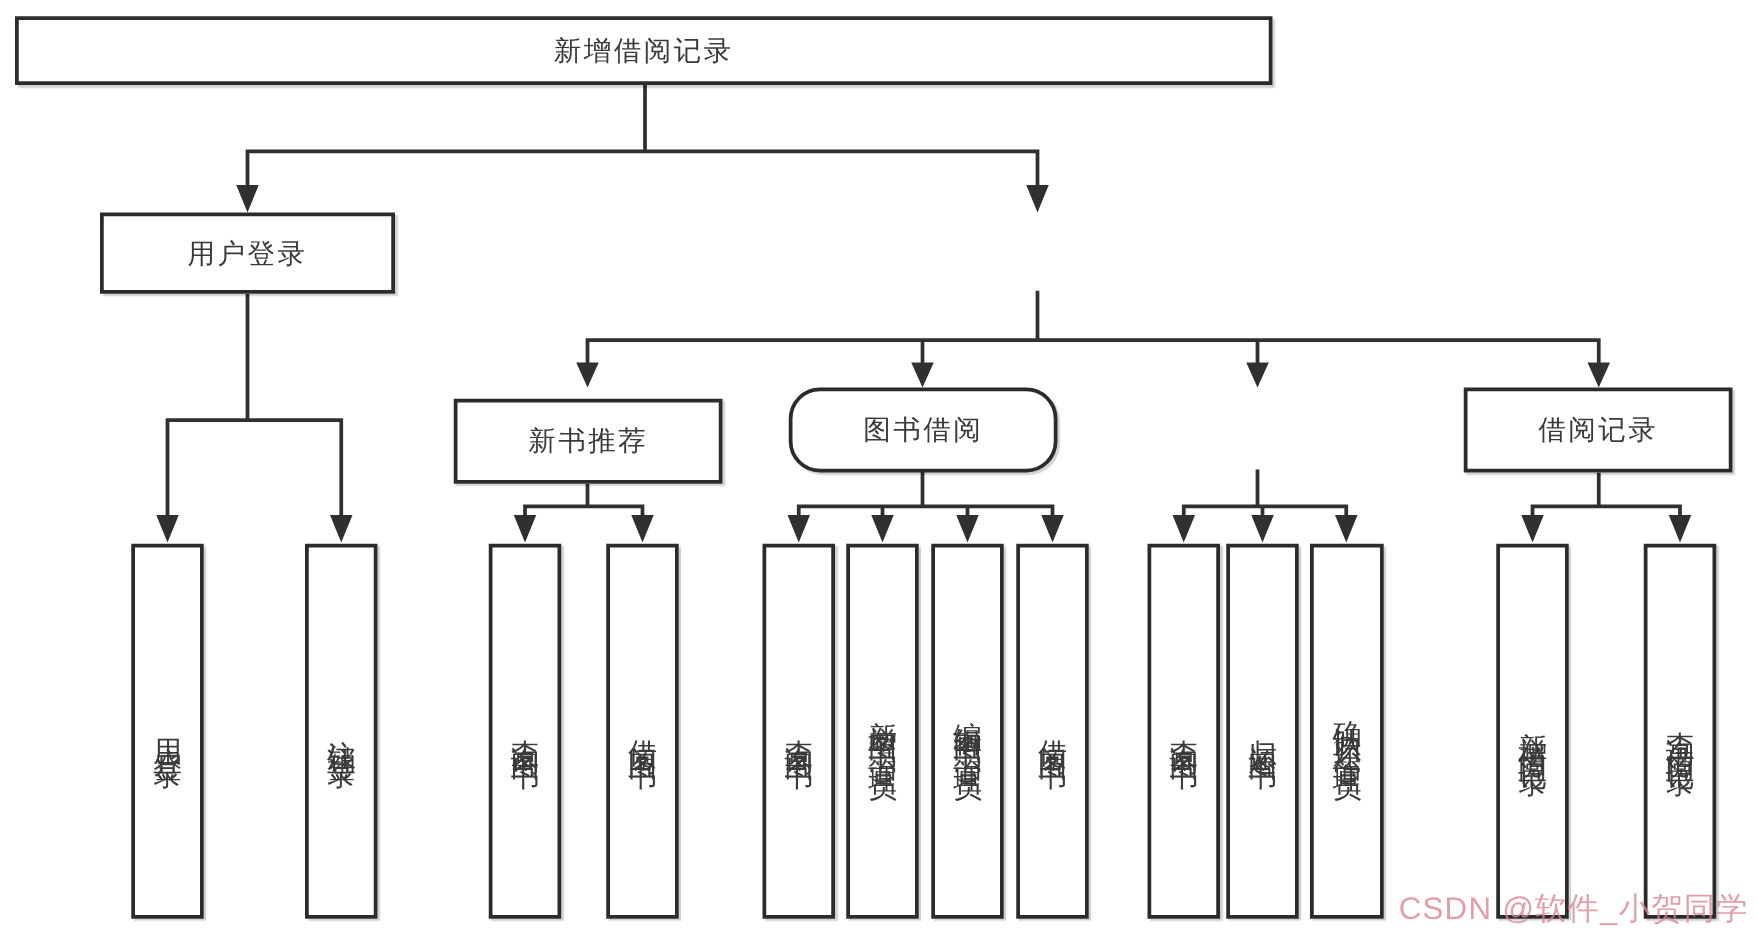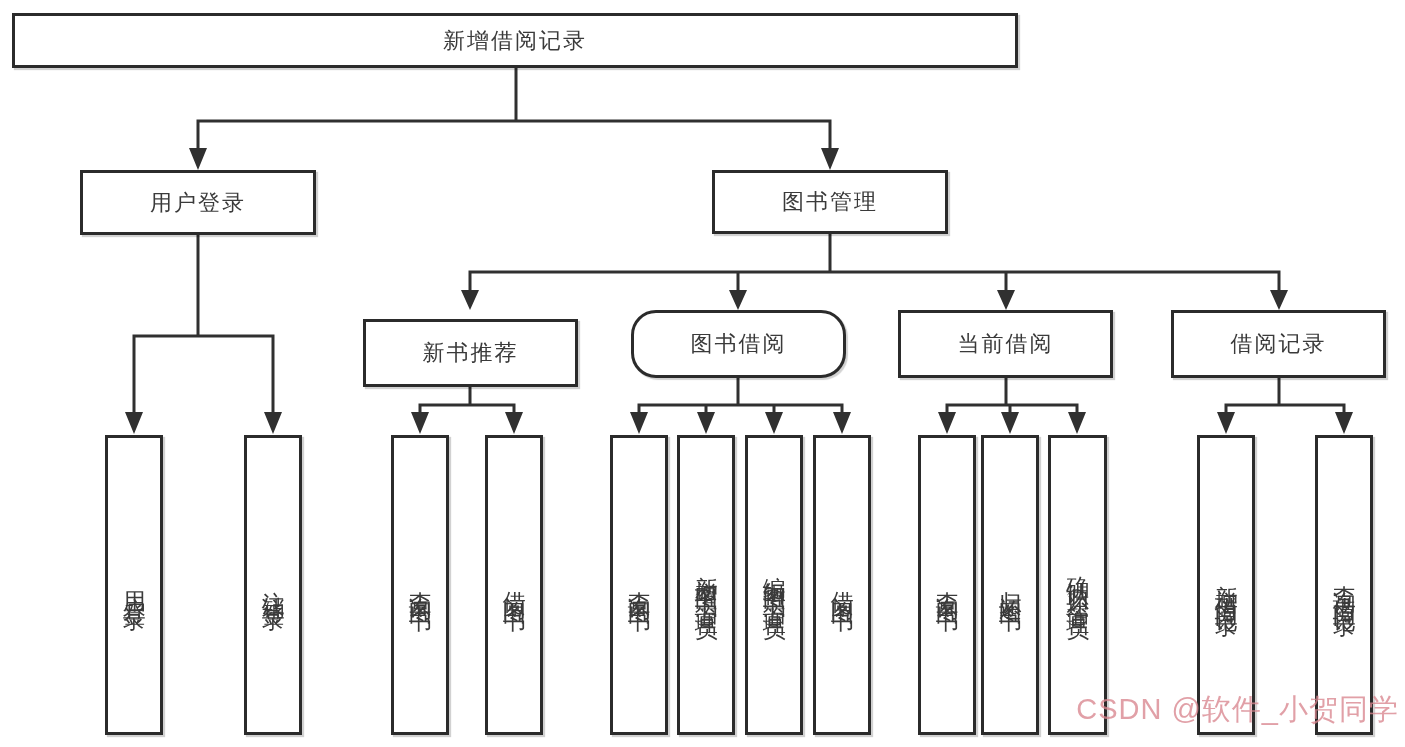--- a/index.html
+++ b/index.html
@@ -26,22 +26,22 @@
     white-space:nowrap;
   }
   .vbox .label{
     writing-mode:vertical-rl;
     font-size:23px;
     letter-spacing:6px;
     line-height:1.1;
   }
   .watermark{
     position:absolute;
-    right:6px;top:690px;
-    font-size:29px;
+    right:6px;top:710px;
+    font-size:25px;
     letter-spacing:1px;
     color:#d9868f;
     opacity:0.78;
     white-space:nowrap;
   }
 </style>
 </head>
 <body>
 
 <div id="stage">
@@ -67,32 +67,26 @@
     </g>
   </svg>
 
   <div class="box hbox" style="left:12px;top:13px;width:1006px;height:55px;">
     <span class="label">新增借阅记录</span>
   </div>
 
   <div class="box hbox" style="left:80px;top:170px;width:236px;height:65px;">
     <span class="label">用户登录</span>
   </div>
-  <div class="box hbox" style="left:712px;top:170px;width:236px;height:64px;">
-    <span class="label">图书管理</span>
-  </div>
 
   <div class="box hbox" style="left:363px;top:319px;width:215px;height:68px;">
     <span class="label">新书推荐</span>
   </div>
   <div class="box hbox" style="left:631px;top:310px;width:215px;height:68px;border-radius:25px;">
     <span class="label">图书借阅</span>
-  </div>
-  <div class="box hbox" style="left:898px;top:310px;width:215px;height:68px;">
-    <span class="label">当前借阅</span>
   </div>
   <div class="box hbox" style="left:1171px;top:310px;width:215px;height:68px;">
     <span class="label">借阅记录</span>
   </div>
 
   <div class="box vbox" style="left:105px;top:435px;width:58px;height:300px;">
     <span class="label">用户登录</span>
   </div>
   <div class="box vbox" style="left:244px;top:435px;width:58px;height:300px;">
     <span class="label">注销登录</span>

